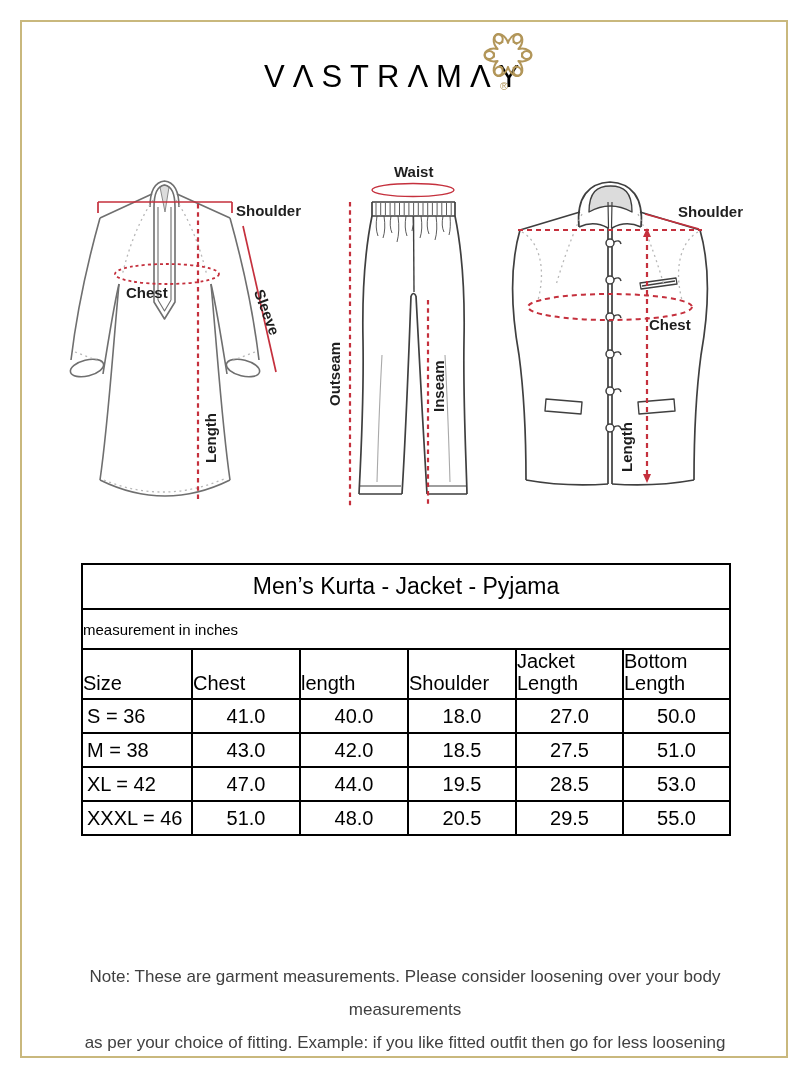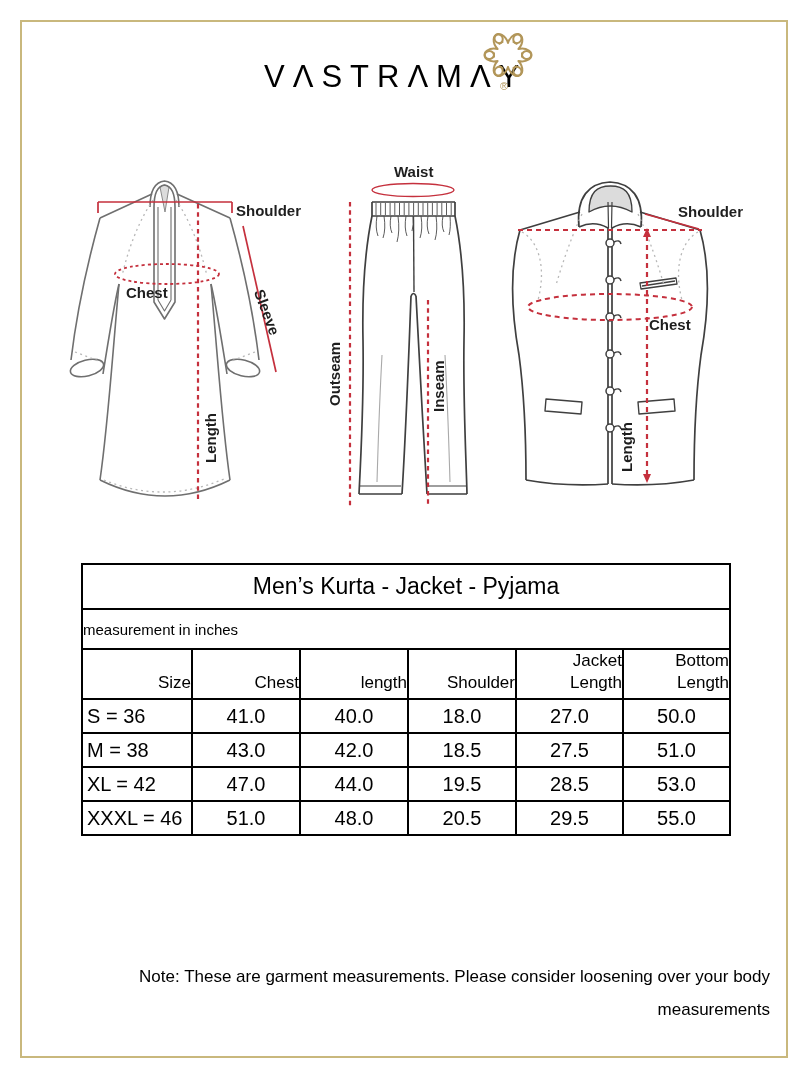--- a/index.html
+++ b/index.html
@@ -38,29 +38,29 @@
   
   table.size-chart {
     position:absolute; left:81px; top:563px; width:648px;
     border-collapse:collapse; table-layout:fixed;
     font-family:"Liberation Sans", sans-serif; color:#000;
   }
   table.size-chart td { border:2px solid #000; font-weight:normal; overflow:hidden; }
   td.t-title { font-size:23px; height:45px; text-align:center; }
   td.t-sub   { font-size:15px; height:40px; text-align:left; }
   td.h-cell  {
-    font-size:17px; height:49px; text-align:right;
+    font-size:20px; height:49px; text-align:left;
     vertical-align:bottom; line-height:22px; padding-bottom:4px;
   }
   tr.data-row td { font-size:20px; height:34px; text-align:center; }
   tr.data-row td.size-cell { text-align:left; padding-left:4px; }
   
   .note {
     position:absolute; left:40px; right:40px; top:960px;
-    text-align:right; font-size:17px; color:#000000; line-height:33px;
+    text-align:center; font-size:17px; color:#404040; line-height:33px;
   }
 </style>
 </head>
 <body>
 
 <div class="page">
   <div class="gold-frame"></div>
 
   <header>
     <span class="wordmark">VΛSTRΛMΛY</span>
@@ -266,14 +266,15 @@
       <td>48.0</td>
       <td>20.5</td>
       <td>29.5</td>
       <td>55.0</td>
     </tr>
   </tbody>
     </table>
 
   <div class="note">
     <div>Note: These are garment measurements. Please consider loosening over your body measurements</div>
+    <div>as per your choice of fitting. Example: if you like fitted outfit then go for less loosening</div>
   </div>
 </div>
 
 </body></html>

